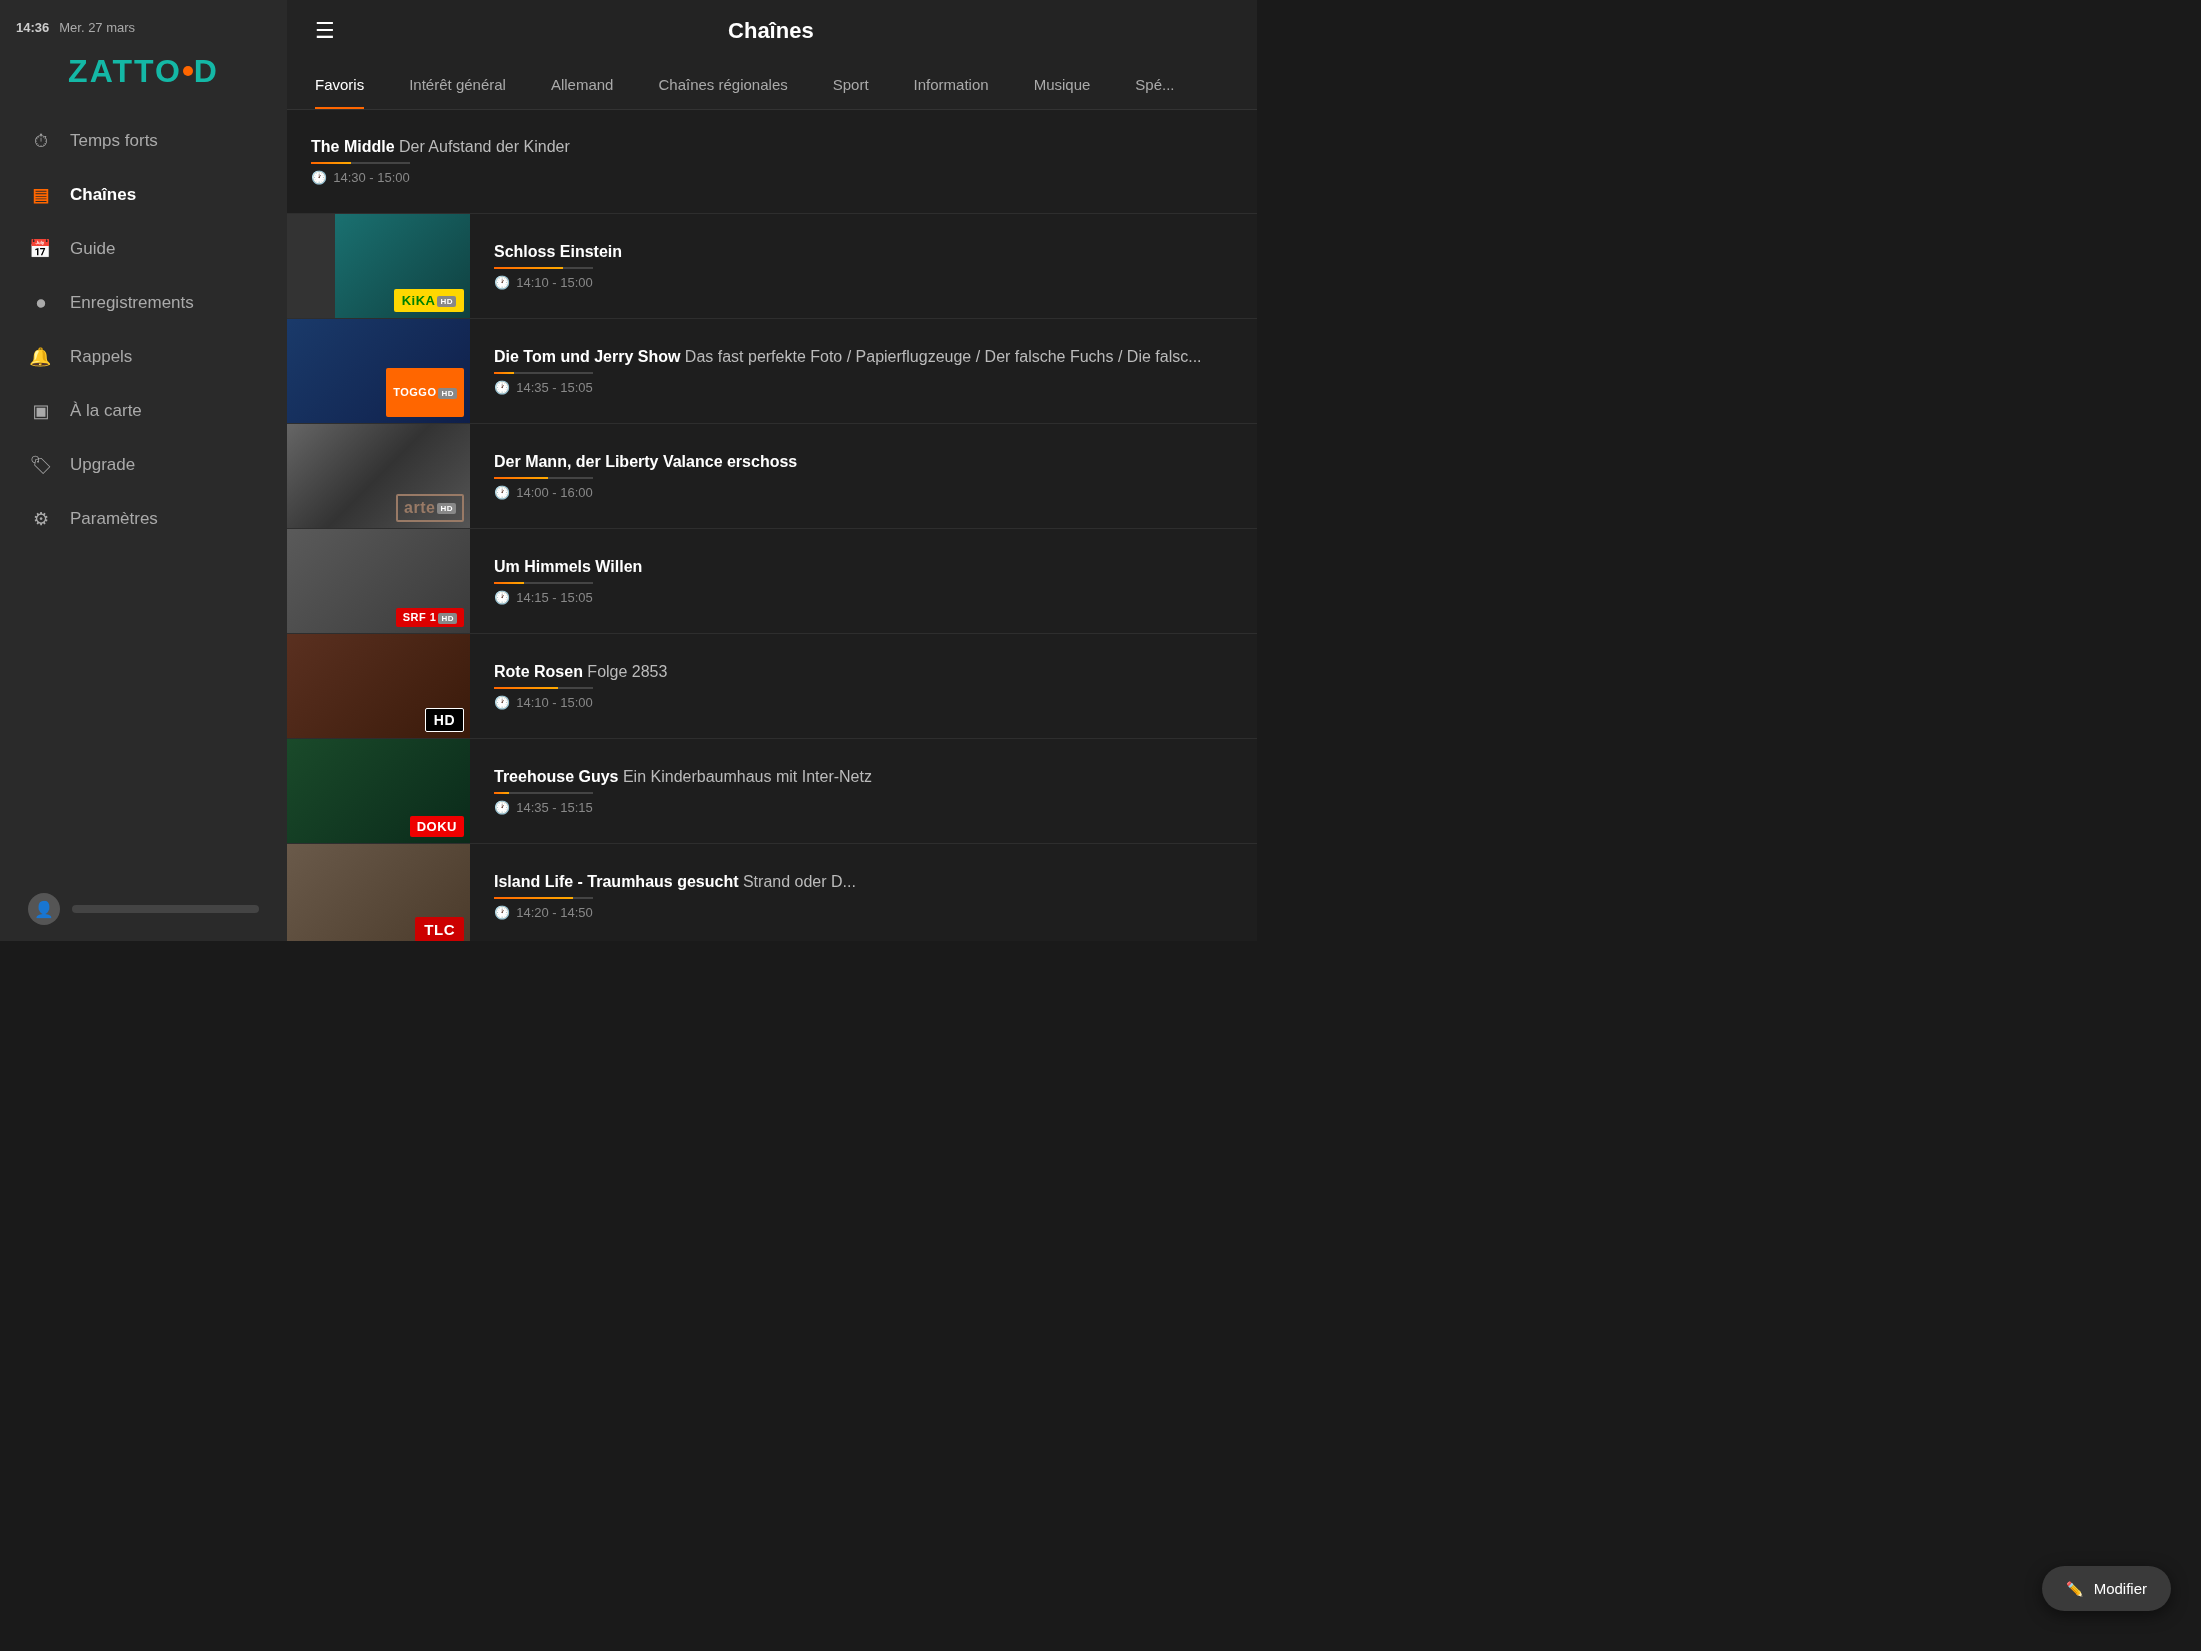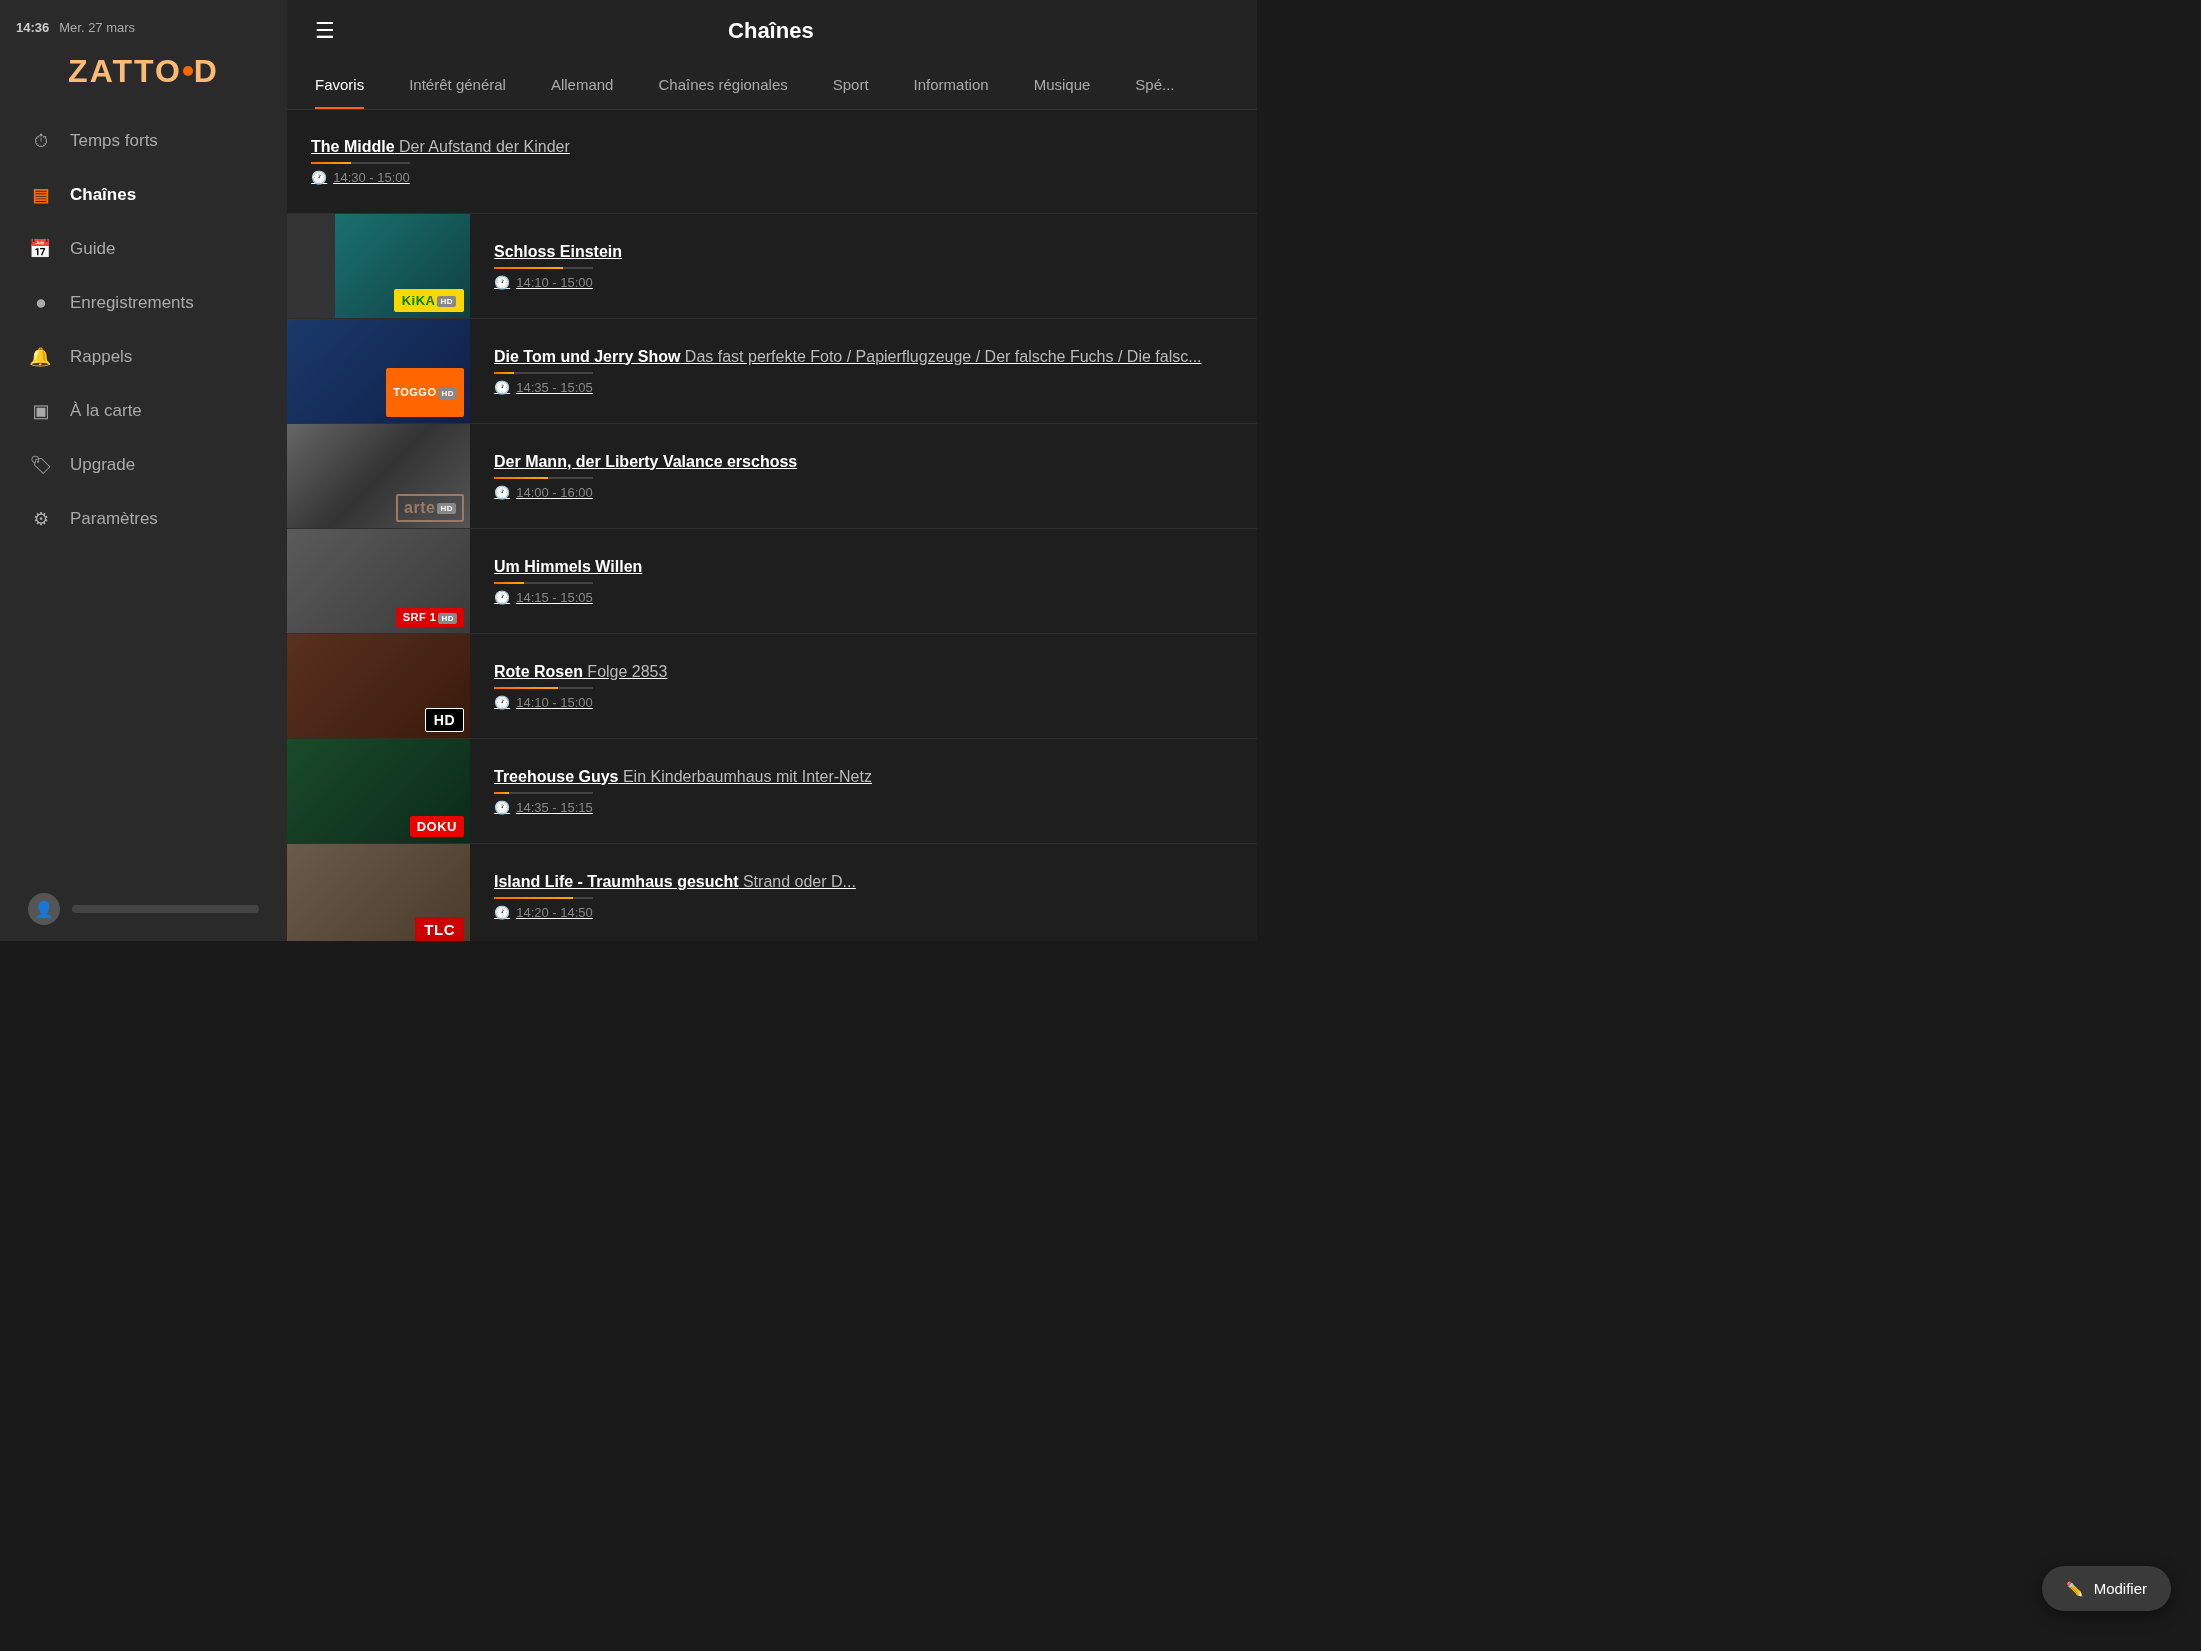--- a/index.html
+++ b/index.html
@@ -27,21 +27,21 @@
     .sidebar-logo {
       display: flex;
       justify-content: center;
       padding: 18px 0 24px;
     }
 
     .logo-text {
       font-size: 32px;
       font-weight: 800;
       letter-spacing: 2px;
-      color: #fdba74;
+      color: #14b8a6;
       position: relative;
     }
 
     .logo-dot {
       display: inline-block;
       width: 10px;
       height: 10px;
       background: #f60;
       border-radius: 50%;
       position: relative;
@@ -237,21 +237,20 @@
       font-weight: 700;
       padding: 1px 3px;
       border-radius: 2px;
       margin-left: 2px;
       vertical-align: middle;
     }
 
     .channel-info {
       flex: 1;
       padding: 0 24px;
-      text-decoration: underline;
     }
 
     .channel-title {
       font-size: 16px;
       font-weight: 600;
       color: #fff;
       margin-bottom: 4px;
     }
 
     .channel-title .subtitle {

